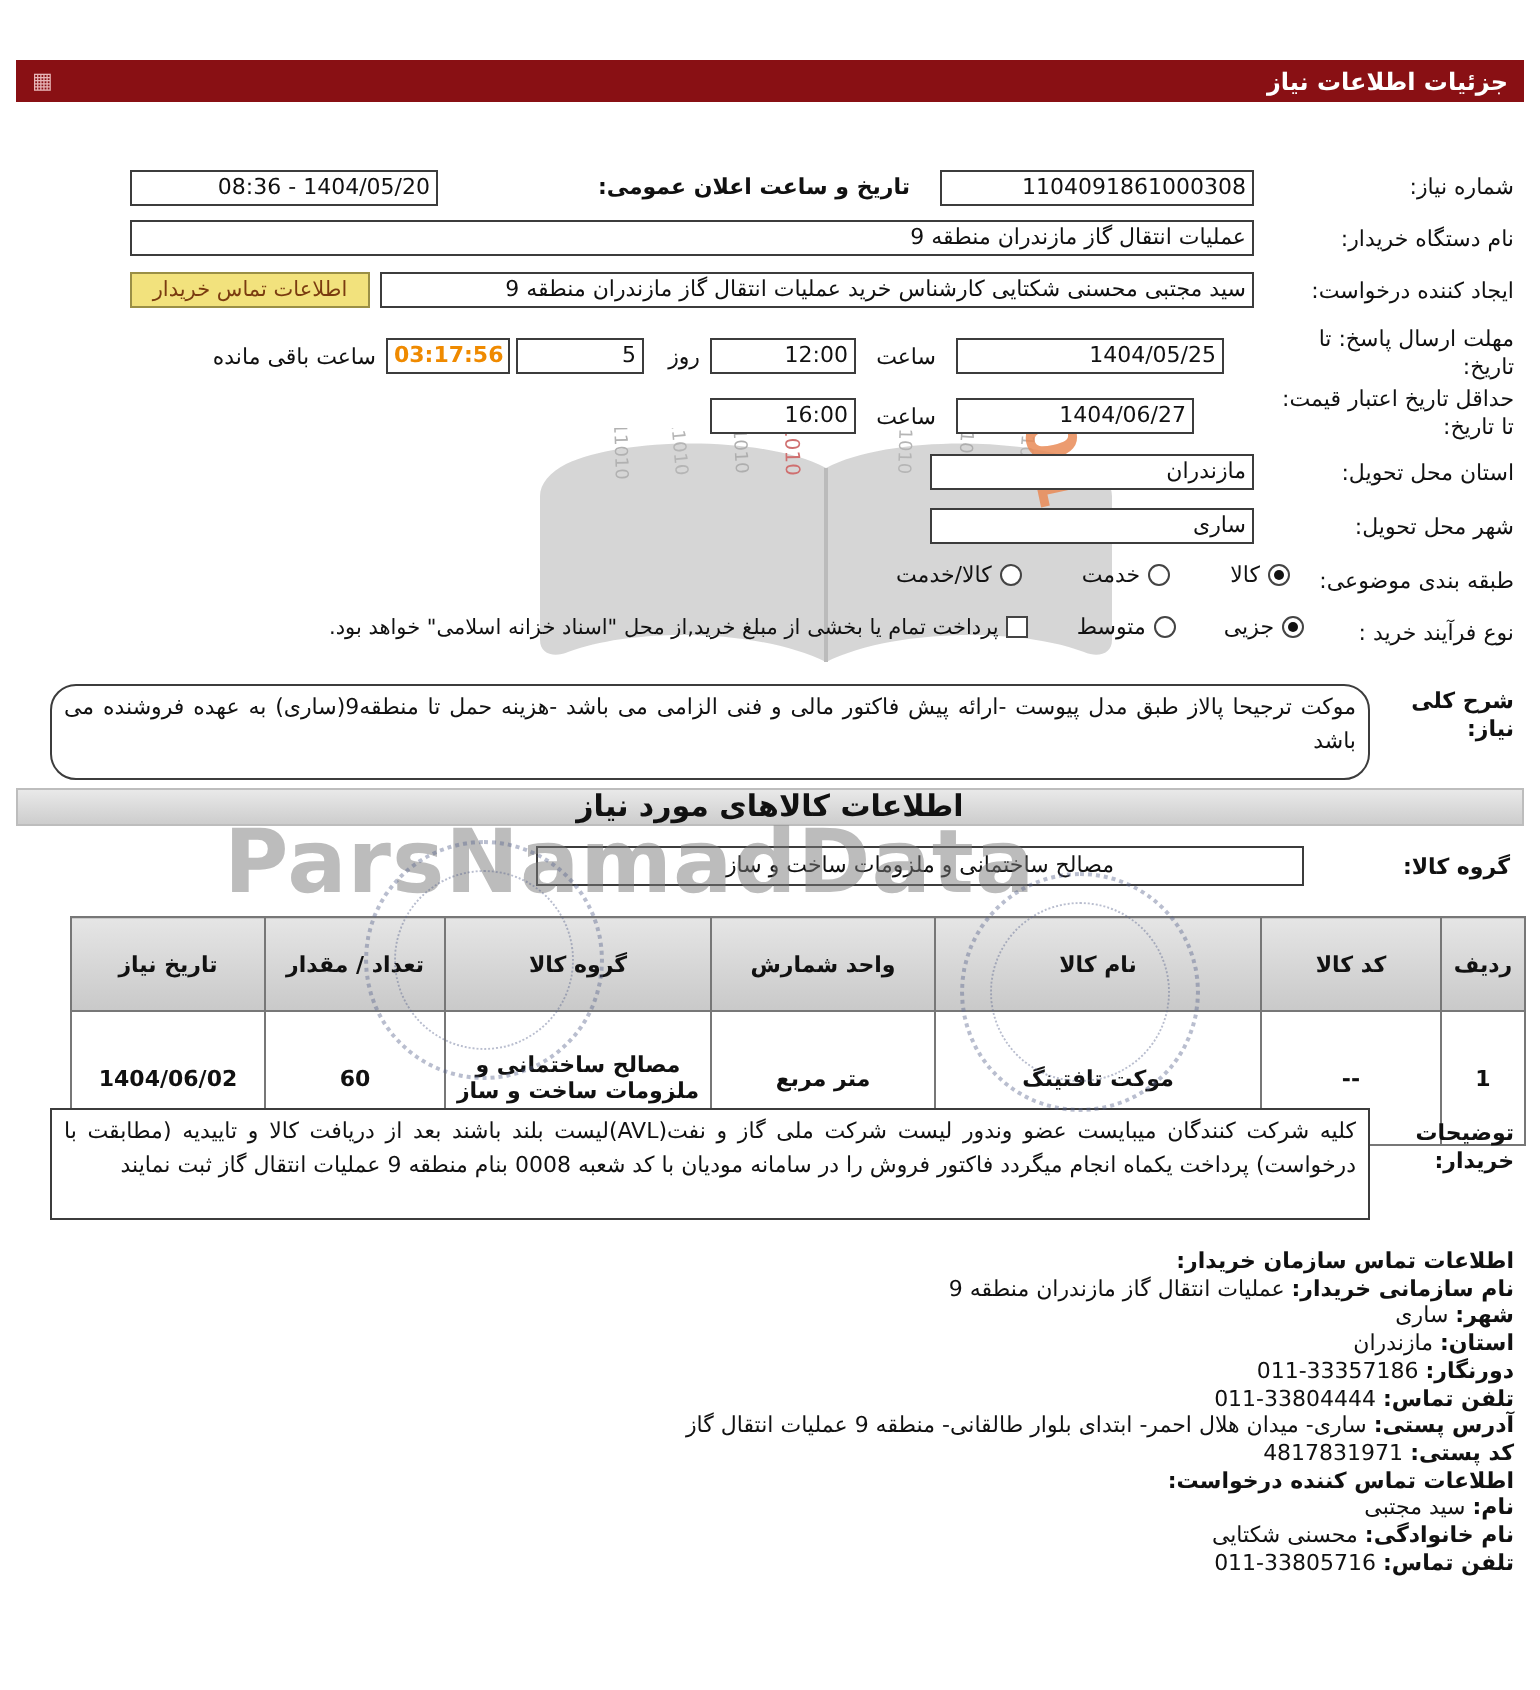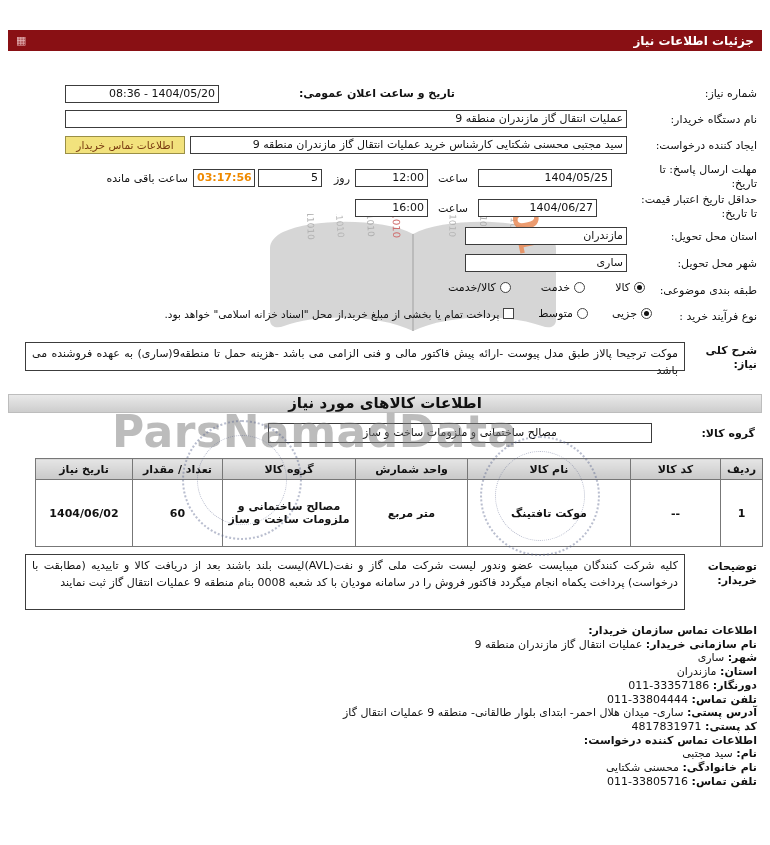--- a/index.html
+++ b/index.html
@@ -40,21 +40,21 @@
   .band{position:absolute;left:8px;top:394px;width:754px;height:19px;box-sizing:border-box;
         background:linear-gradient(#e9e9e9,#cdcdcd);border:1px solid #bdbdbd;text-align:center;
         font-size:15px;font-weight:bold;line-height:17px;}
   .groupfld{position:absolute;left:268px;top:423px;width:384px;height:20px;box-sizing:border-box;
             border:1px solid #3c3c3c;background:#fff;font-size:11px;line-height:18px;text-align:center;
             white-space:nowrap;overflow:hidden;}
   
   .gtable{position:absolute;left:35px;top:458px;width:727px;border-collapse:collapse;table-layout:fixed;
           font-size:11px;background:#fff;}
   .gtable th{background:linear-gradient(#e5e5e5,#c9c9c9);font-weight:bold;height:20px;
-             border:1px solid #777;padding:0 2px;white-space:nowrap;overflow:hidden;margin-top:36px;}
+             border:1px solid #777;padding:13px 2px;white-space:nowrap;overflow:hidden;margin-top:36px;}
   .gtable td{border:1px solid #777;text-align:center;height:62px;padding:2px 4px;vertical-align:middle;font-weight:bold;}
   
   .contact{position:absolute;right:13px;top:624px;width:745px;font-size:11px;line-height:13.7px;
            text-align:right;}
   .cline .lab{font-weight:bold;}
   
   .bookwm{position:absolute;left:253px;top:214px;width:332px;height:135px;opacity:.75;pointer-events:none;}
   .brandwm{position:absolute;left:112px;top:406px;font-size:44px;font-weight:bold;letter-spacing:.5px;
            color:rgba(122,122,122,.5);direction:ltr;z-index:6;pointer-events:none;}
   .stamp{position:absolute;width:116px;height:116px;border:2px dotted rgba(90,100,140,.42);
@@ -81,20 +81,21 @@
     <text x="268" y="42" transform="rotate(78 268 42)" font-size="34" font-weight="bold" fill="#e2641f" opacity="0.85">101</text>
   </svg>
 
   <div class="titlebar">
     <span>جزئیات اطلاعات نیاز</span>
     <span class="spacer"></span>
     <span class="tbicon">▦</span>
   </div>
 
   <span class="lbl" style="right:13px;top:87px;">شماره نیاز:</span>
+  <div class="fld ltr" style="left:470px;top:85px;width:157px;">1104091861000308</div>
   <span class="lbl" style="right:315px;top:87px;font-weight:bold;">تاریخ و ساعت اعلان عمومی:</span>
   <div class="fld ltr" style="left:65px;top:85px;width:154px;">08:36 - 1404/05/20</div>
 
   <span class="lbl" style="right:13px;top:113px;">نام دستگاه خریدار:</span>
   <div class="fld" style="left:65px;top:110px;width:562px;">عملیات انتقال گاز مازندران منطقه 9</div>
 
   <span class="lbl" style="right:13px;top:139px;">ایجاد کننده درخواست:</span>
   <div class="fld" style="left:190px;top:136px;width:437px;">سید مجتبی محسنی شکتایی کارشناس خرید عملیات انتقال گاز مازندران منطقه 9</div>
   <div class="link" style="left:65px;top:136px;width:120px;">اطلاعات تماس خریدار</div>
 
@@ -144,21 +145,21 @@
       <span class="radio"></span>
       <span class="olbl">متوسط</span>
     </span>
     <span class="opt">
       <span class="checkbox"></span>
       <span class="olbl note">پرداخت تمام یا بخشی از مبلغ خرید,از محل "اسناد خزانه اسلامی" خواهد بود.</span>
     </span>
   </div>
 
   <div class="lblwrap b" style="right:13px;top:344px;width:64px;">شرح کلی نیاز:</div>
-  <div class="tbox" style="left:25px;top:342px;width:660px;height:29px;">موکت ترجیحا پالاز طبق مدل پیوست -ارائه پیش فاکتور مالی و فنی الزامی می باشد -هزینه حمل تا منطقه9(ساری) به عهده فروشنده می باشد</div>
+  <div class="tbox" style="left:25px;top:342px;width:660px;height:48px;border-radius:13px;">موکت ترجیحا پالاز طبق مدل پیوست -ارائه پیش فاکتور مالی و فنی الزامی می باشد -هزینه حمل تا منطقه9(ساری) به عهده فروشنده می باشد</div>
 
   <div class="band">اطلاعات کالاهای مورد نیاز</div>
   <span class="lbl b" style="right:15px;top:427px;">گروه کالا:</span>
   <div class="groupfld">مصالح ساختمانی و ملزومات ساخت و ساز</div>
 
   <table class="gtable">
     <colgroup>
       <col style="width:42px">
         <col style="width:90px">
         <col style="width:163px">

